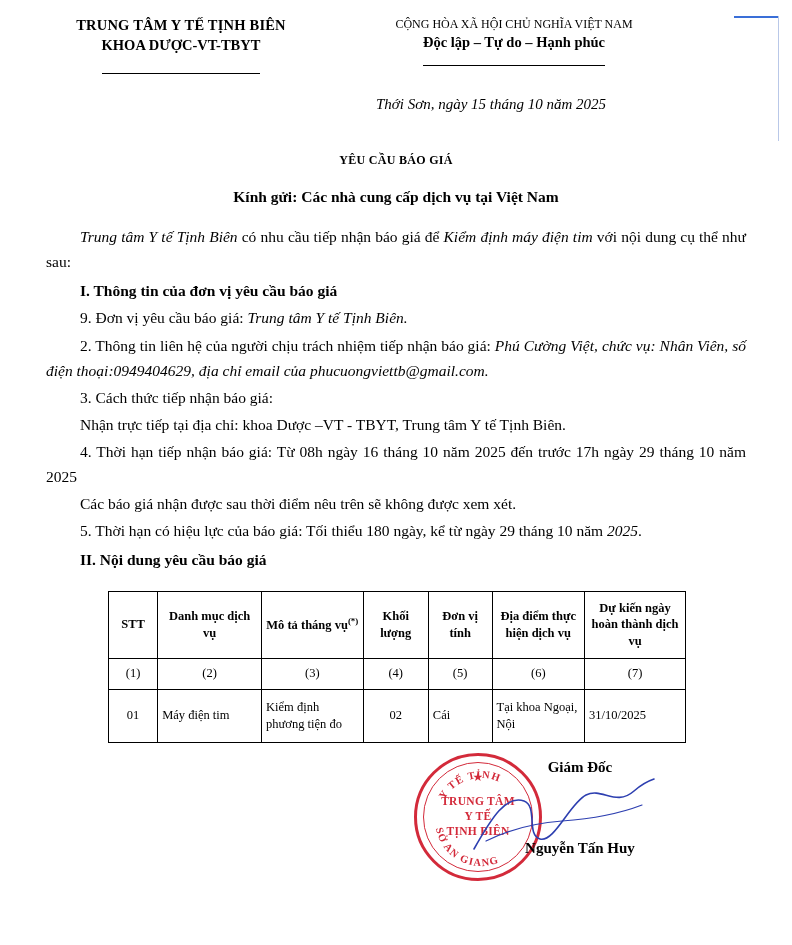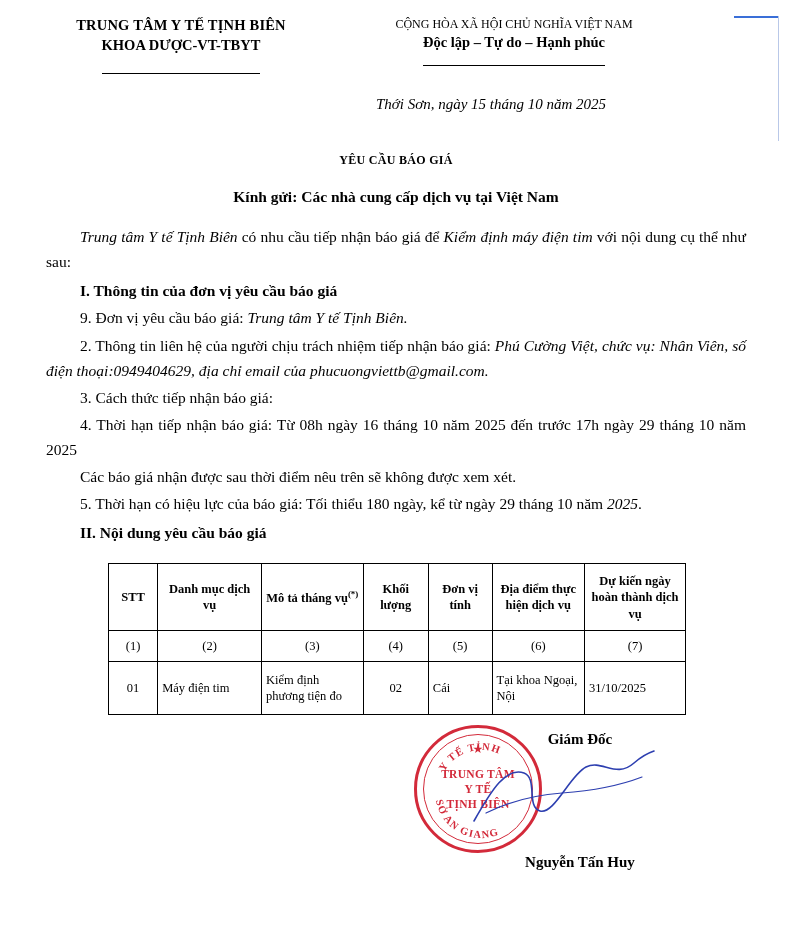--- a/index.html
+++ b/index.html
@@ -162,21 +162,21 @@
   }
   .sign-block {
     position: absolute;
     left: 424px;
     top: 6px;
     width: 220px;
     text-align: center;
     font-size: 15px;
   }
   .sign-title { font-weight: bold; }
-  .sign-name  { font-weight: bold; margin-top: 106px; }
+  .sign-name  { font-weight: bold; margin-top: 64px; }
 
   
   .stamp {
     position: absolute;
     left: 368px;
     top: 0px;
     width: 128px;
     height: 128px;
     border: 3px solid #d32a3a;
     border-radius: 50%;
@@ -279,20 +279,21 @@
     <p class="p indent"><span class="it">Trung tâm Y tế Tịnh Biên</span><span> có nhu cầu tiếp nhận báo giá để </span><span class="it">Kiểm định máy điện tim</span><span> với nội dung cụ thể như sau:</span></p>
 
     <p class="p section-head">I. Thông tin của đơn vị yêu cầu báo giá</p>
 
     <p class="p indent"><span>9. Đơn vị yêu cầu báo giá: </span><span class="it">Trung tâm Y tế Tịnh Biên.</span></p>
 
     <p class="p indent"><span>2. Thông tin liên hệ của người chịu trách nhiệm tiếp nhận báo giá: </span><span class="it">Phú Cường Việt, chức vụ: Nhân Viên, số điện thoại:0949404629, địa chỉ email của phucuongviettb@gmail.com.</span></p>
 
     <p class="p indent">3. Cách thức tiếp nhận báo giá:</p>
 
+    <p class="p indent">Nhận trực tiếp tại địa chỉ: khoa Dược –VT - TBYT, Trung tâm Y tế Tịnh Biên.</p>
 
     <p class="p indent">4. Thời hạn tiếp nhận báo giá: Từ 08h ngày 16 tháng 10 năm 2025 đến trước 17h ngày 29 tháng 10 năm 2025</p>
 
     <p class="p indent">Các báo giá nhận được sau thời điểm nêu trên sẽ không được xem xét.</p>
 
     <p class="p indent"><span>5. Thời hạn có hiệu lực của báo giá: Tối thiểu 180 ngày, kể từ ngày 29 tháng 10 năm </span><span class="it">2025</span><span>.</span></p>
 
     <p class="p section-head">II. Nội dung yêu cầu báo giá</p>
 
   </div>

